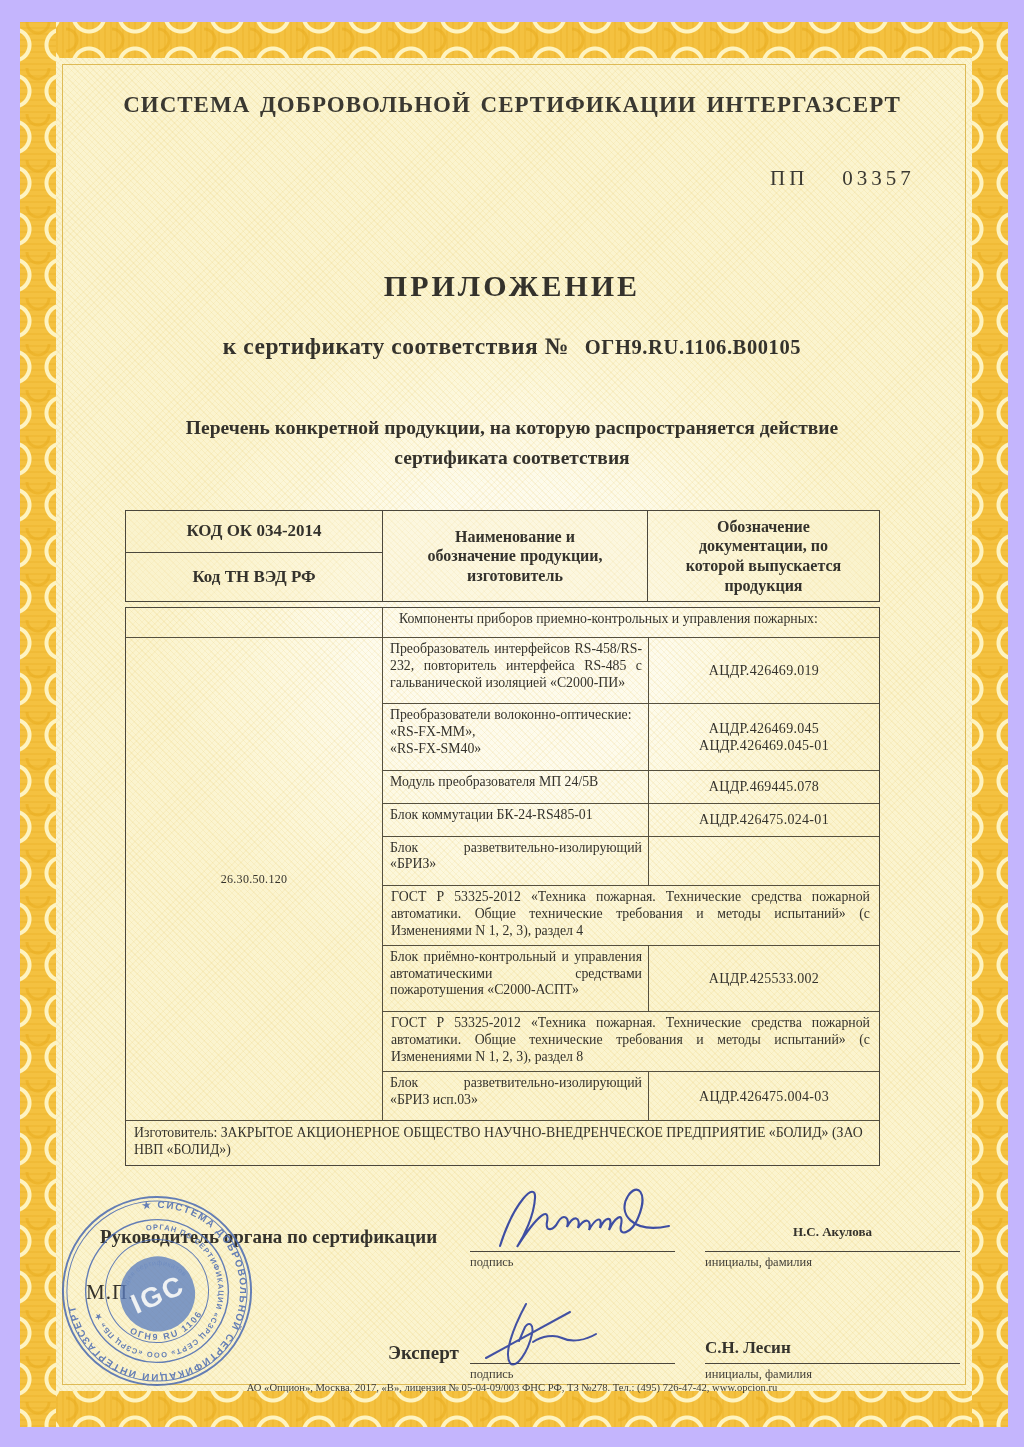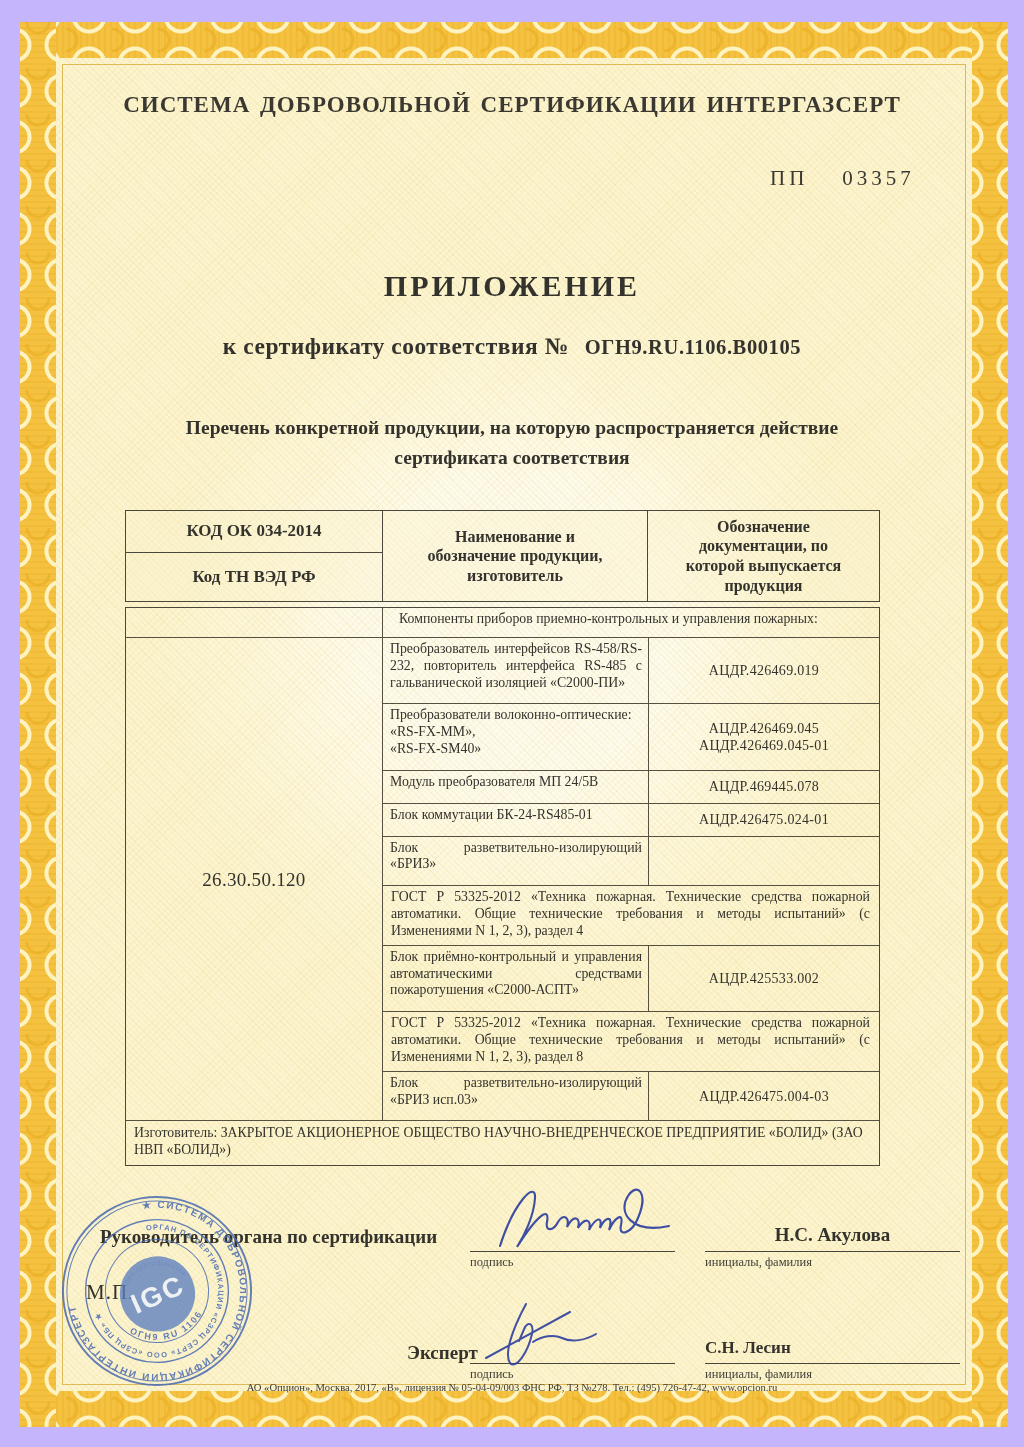--- a/index.html
+++ b/index.html
@@ -58,39 +58,39 @@
   .th-c1 { width:257px; border-right:1.5px solid #4b473c; display:flex; flex-direction:column; }
   .th-c1a { flex:1; border-bottom:1.5px solid #4b473c; display:flex; align-items:center; justify-content:center; font-weight:bold; font-size:17px; }
   .th-c1b { flex:1.15; display:flex; align-items:center; justify-content:center; font-weight:bold; font-size:17px; }
   .th-c2 { width:265px; border-right:1.5px solid #4b473c; display:flex; align-items:center; justify-content:center; text-align:center; font-weight:bold; font-size:16px; }
   .th-c3 { flex:1; display:flex; align-items:center; justify-content:center; text-align:center; font-weight:bold; font-size:16px; }
   .tgap { height:5px; }
   .tbodywrap { border:1.5px solid #4b473c; }
   .tbody { display:flex; }
   .b-c1 { width:257px; border-right:1px solid #55503f; display:flex; flex-direction:column; }
   .b-c1-top { height:30px; border-bottom:1px solid #55503f; }
-  .b-c1-code { flex:1; display:flex; align-items:center; justify-content:center; font-size:19px; letter-spacing:.3px;text-align:right; }
+  .b-c1-code { flex:1; display:flex; align-items:center; justify-content:center; font-size:12px; letter-spacing:.3px;text-align:right; }
   .b-rows { flex:1; display:flex; flex-direction:column; }
   .r { border-bottom:1px solid #55503f; }
   .r:last-child { border-bottom:none; }
   .r-intro { height:30px; padding:3px 8px 0 16px; }
   .r-prod { display:flex; }
   .r-name { width:266px; border-right:1px solid #55503f; padding:3px 6px 12px 7px; text-align:justify; }
   .r-doc { flex:1; display:flex; align-items:center; justify-content:center; text-align:center; font-size:14px; letter-spacing:.3px; }
   .r-span { padding:3px 9px 5px 8px; text-align:justify; }
   .t-manu { border-top:1px solid #55503f; padding:4px 9px 6px 8px; }
   .pre { white-space:pre-line; }
 
   
   .sig-role1 { left:100px; top:1226px; font-weight:bold; font-size:19px; }
-  .sig-role2 { left:388px; top:1342px; font-weight:bold; font-size:19px;margin-left:19px; }
+  .sig-role2 { left:388px; top:1342px; font-weight:bold; font-size:19px; }
   .field { border-bottom:1.2px solid #4a463c; }
   .sig-line1 { left:470px; top:1200px; width:205px; height:52px; }
   .sig-line2 { left:470px; top:1312px; width:205px; height:52px; }
-  .name-line1 { left:705px; top:1224px; width:255px; height:28px; text-align:center; font-weight:bold; font-size:19px; }
+  .name-line1 { left:705px; top:1224px; width:255px; height:28px; text-align:center; font-weight:bold; font-size:13px; }
   .name-line2 { left:705px; top:1338px; width:255px; height:26px; text-align:left; font-weight:bold; font-size:17px; }
   .caption { position:absolute; font-size:12.5px; color:#45423a; }
   .cap-s1 { left:470px; top:1255px; width:205px; }
   .cap-n1 { left:705px; top:1255px; width:255px; }
   .cap-s2 { left:470px; top:1367px; width:205px; }
   .cap-n2 { left:705px; top:1367px; width:255px; }
   .mp { left:86px; top:1280px; font-size:21px; letter-spacing:1px; z-index:2; }
   .fineprint { left:0; right:0; top:1382px; text-align:center; font-size:10.6px; color:#3c3a33; }
 
   .sigsvg { position:absolute; z-index:3; }

